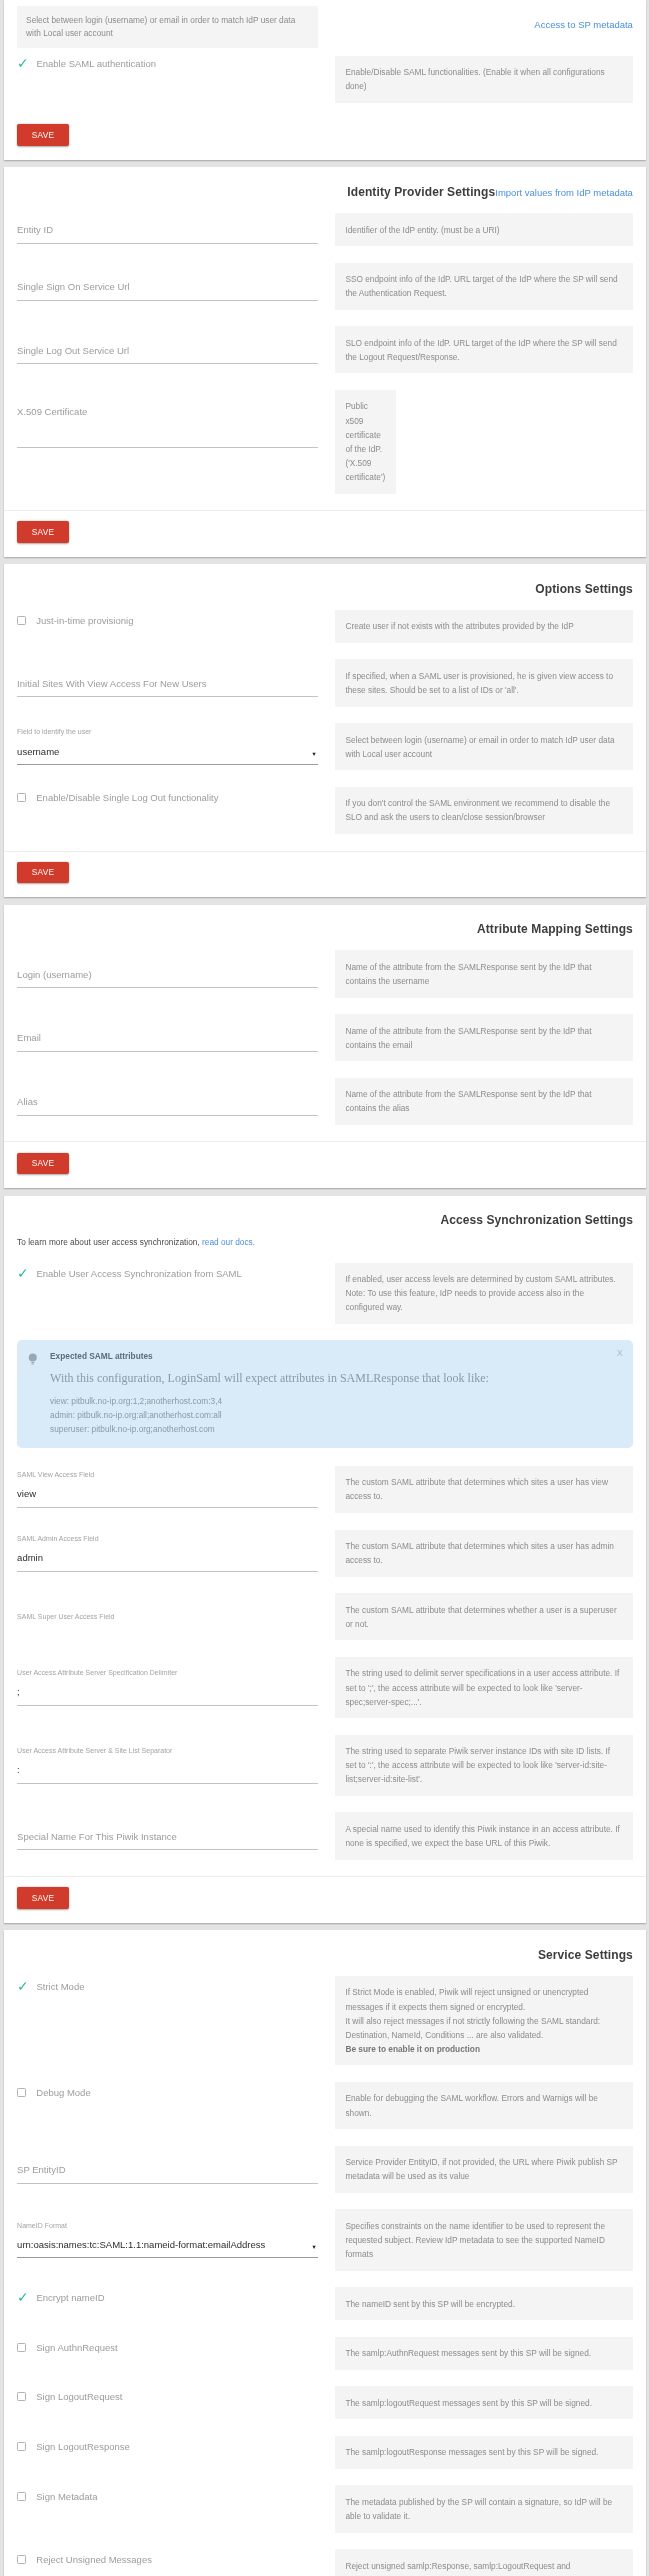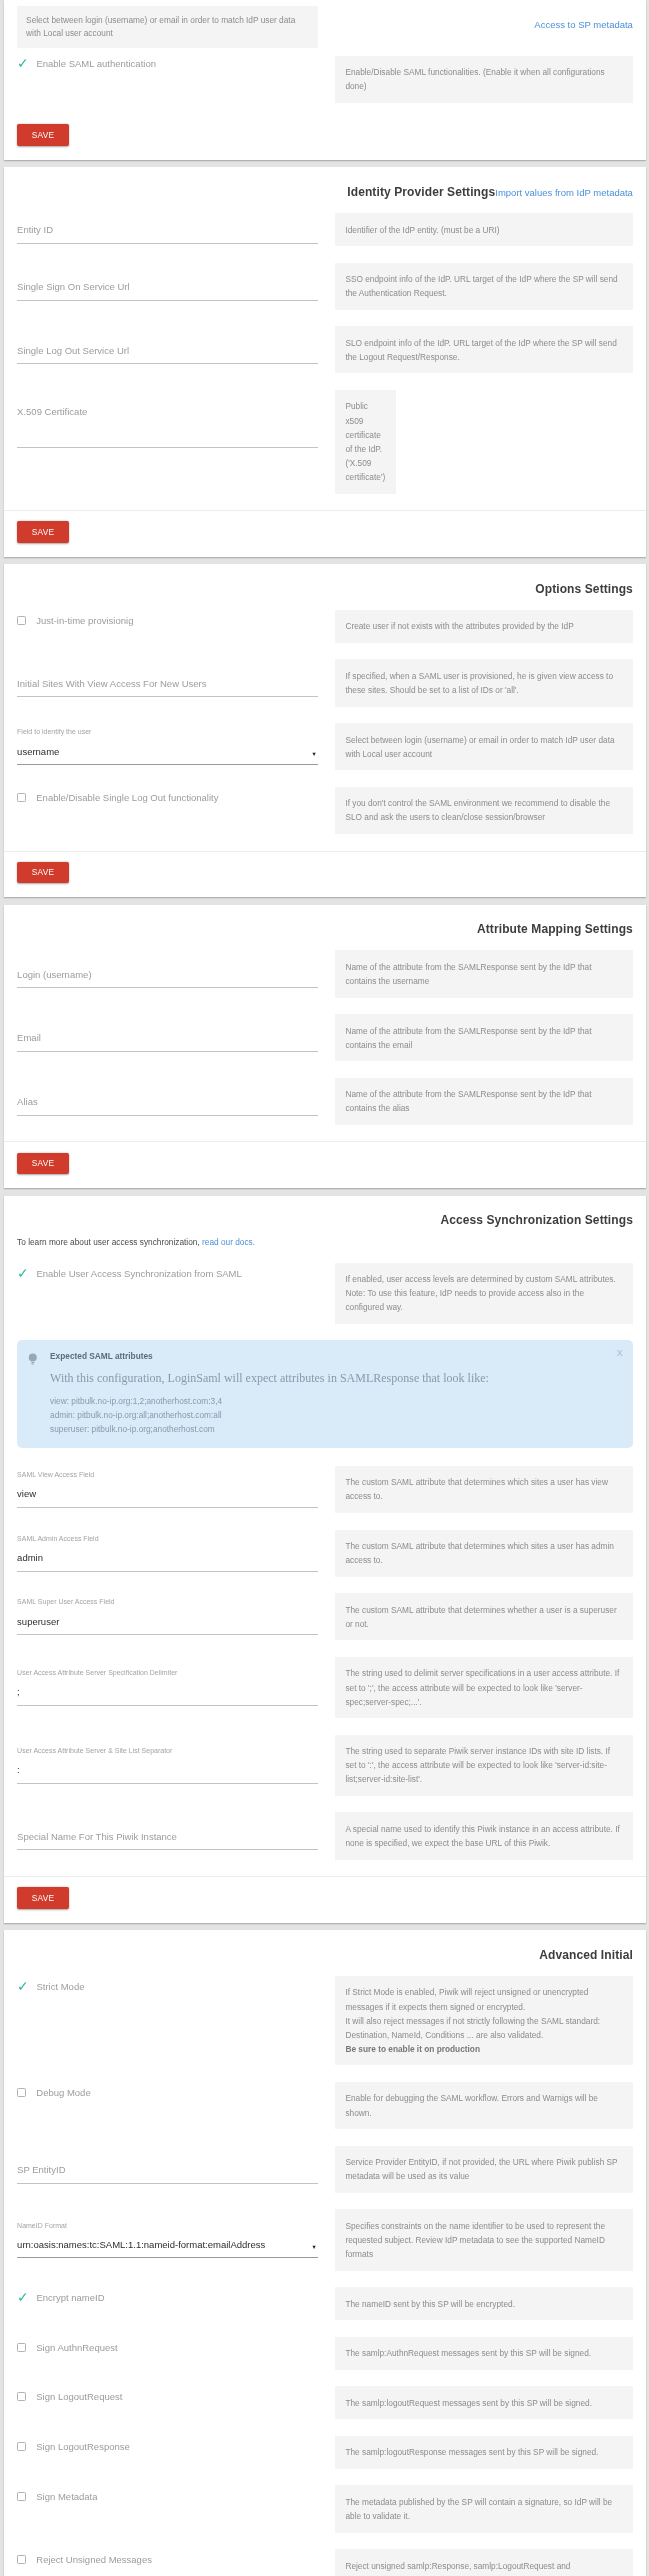--- a/index.html
+++ b/index.html
@@ -227,23 +227,20 @@
       <div class="smalllabel">SAML Admin Access Field</div>
       <div class="field">
         <span class="val">admin</span>
       </div>
     </div>
     <div class="helpbox">The custom SAML attribute that determines which sites a user has admin access to.</div>
   </div>
   <div class="row">
     <div class="left">
       <div class="smalllabel">SAML Super User Access Field</div>
-      <div class="field">
-        <span class="val">superuser</span>
-      </div>
     </div>
     <div class="helpbox">The custom SAML attribute that determines whether a user is a superuser or not.</div>
   </div>
   <div class="row">
     <div class="left">
       <div class="smalllabel">User Access Attribute Server Specification Delimiter</div>
       <div class="field">
         <span class="val">;</span>
       </div>
     </div>
@@ -265,21 +262,21 @@
       </div>
     </div>
     <div class="helpbox">A special name used to identify this Piwik instance in an access attribute. If none is specified, we expect the base URL of this Piwik.</div>
   </div>
   <div class="divider"></div>
   <button class="save">SAVE</button>
 </div>
 
 <div class="card">
   <div class="titlebar">
-    <span class="title">Advanced Initial</span>
+    <span class="title">Service Settings</span>
   </div>
 
   <div class="row topalign">
     <div class="left cbrow">
       <span class="checkmark">✓</span>
       <span class="cblabel">Strict Mode</span>
     </div>
     <div class="helpbox">
       <span>If Strict Mode is enabled, Piwik will reject unsigned or unencrypted messages if it expects them signed or encrypted.</span>
       <span>It will also reject messages if not strictly following the SAML standard: Destination, NameId, Conditions ... are also validated.</span>

